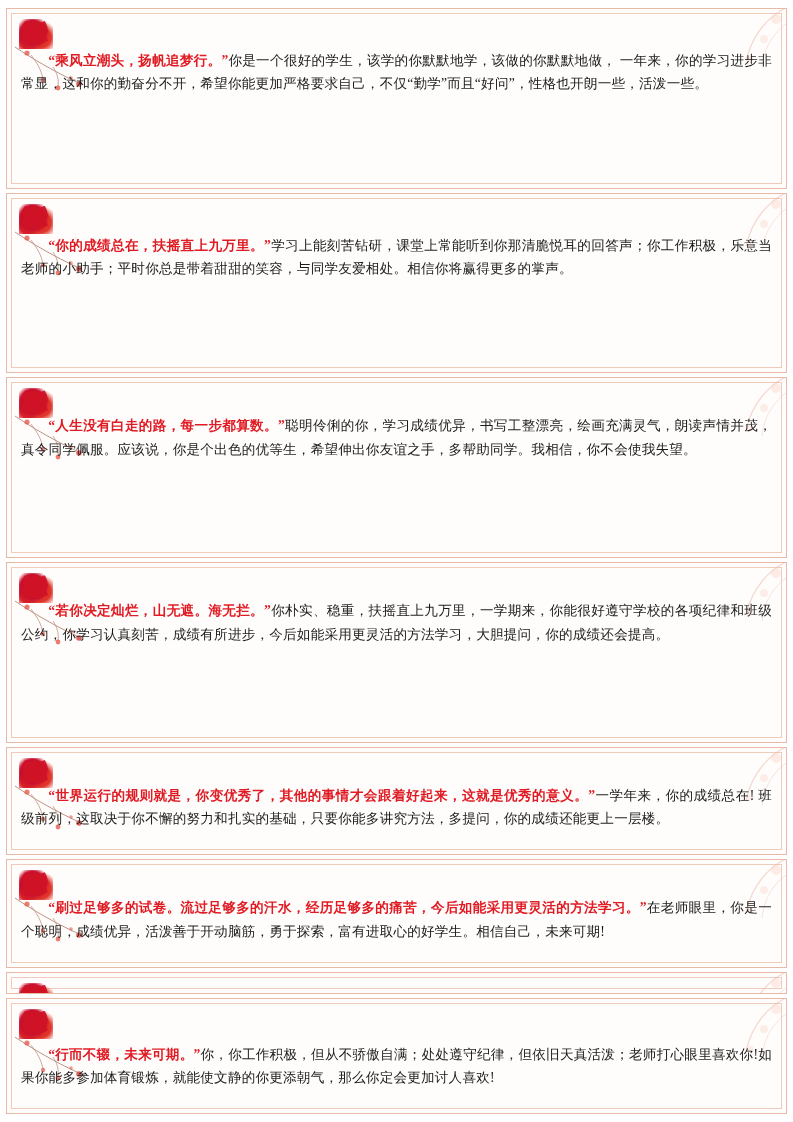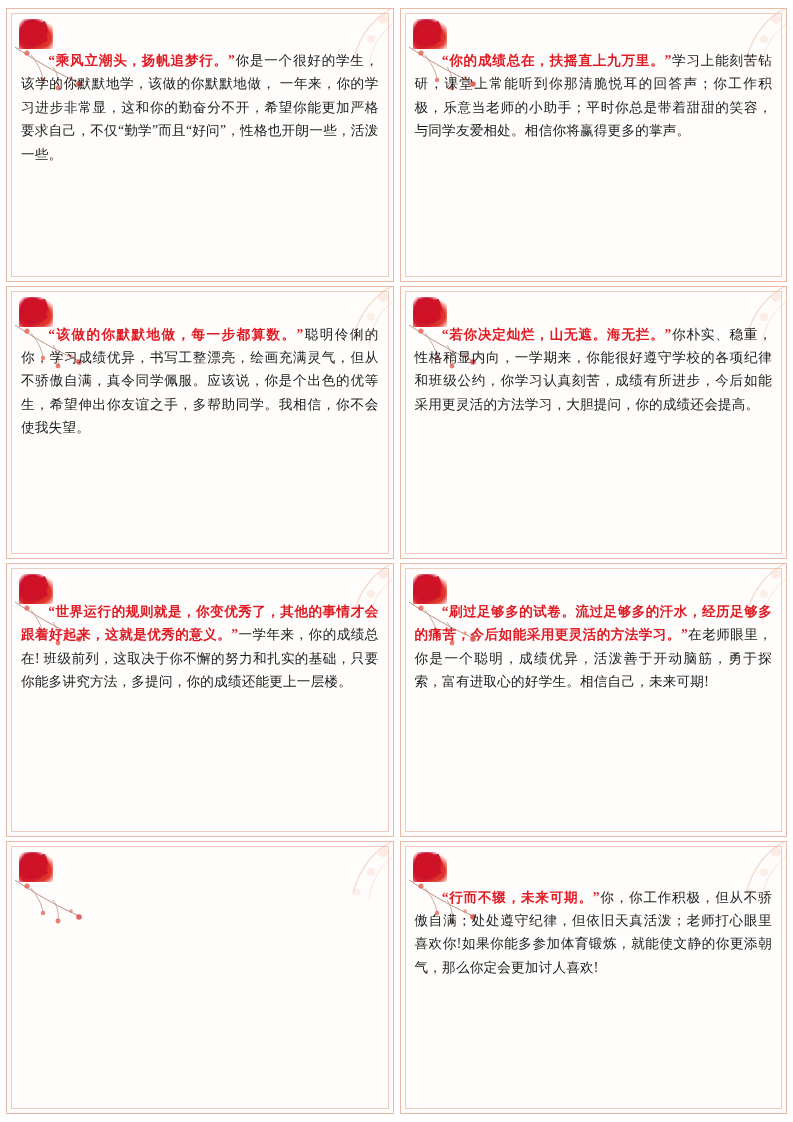--- a/index.html
+++ b/index.html
@@ -12,21 +12,21 @@
     height: 1122px;
     font-family: "Liberation Serif", "DejaVu Serif", serif;
   }
   .page {
     position: relative;
     width: 793px;
     height: 1122px;
     box-sizing: border-box;
     padding: 8px 6px;
     display: grid;
-    grid-template-columns: 1fr 1fr;
+    grid-template-columns: 1fr;
     grid-template-rows: repeat(4, 1fr);
     gap: 4px 6px;
     background: #ffffff;
   }
   .card {
     position: relative;
     box-sizing: border-box;
     background: #fffdfb;
     border: 1px solid #e8b9a6;
     overflow: hidden;
@@ -165,21 +165,21 @@
       <circle cx="58" cy="35" r="1.8" fill="#e0402f" opacity=".6"></circle>
       <circle cx="66" cy="41" r="2.8" fill="#d52b23" opacity=".85"></circle>
     </svg>
     <svg class="floral" viewBox="0 0 120 120">
       <path d="M120 0 C96 10, 80 30, 74 56" stroke="#eab4a4" stroke-width="1.2" fill="none"></path>
       <path d="M118 16 C100 28, 92 44, 90 62" stroke="#f0c6b8" stroke-width="1" fill="none"></path>
       <circle cx="104" cy="14" r="5" fill="#f3b5a6" opacity=".5"></circle>
       <circle cx="92" cy="34" r="4" fill="#f3b5a6" opacity=".45"></circle>
       <circle cx="78" cy="54" r="3.4" fill="#f3b5a6" opacity=".4"></circle>
     </svg>
-    <p class="body"><span class="quote">“该做的你默默地做，每一步都算数。”</span><span>聪明伶俐的你，学习成绩优异，书写工整漂亮，绘画充满灵气，但从不骄傲自满，真令同学佩服。应该说，你是个出色的优等生，希望伸出你友谊之手，多帮助同学。我相信，你不会使我失望。</span></p>
+    <p class="body"><span class="quote">“人生没有白走的路，每一步都算数。”</span><span>聪明伶俐的你，学习成绩优异，书写工整漂亮，绘画充满灵气，朗读声情并茂，真令同学佩服。应该说，你是个出色的优等生，希望伸出你友谊之手，多帮助同学。我相信，你不会使我失望。</span></p>
   </div>
 
   <div class="card card-4">
     <span class="seal"></span>
     <svg class="branch" viewBox="0 0 90 70">
       <path d="M2 4 C20 16, 40 28, 66 40" stroke="#b08070" stroke-width="1" fill="none"></path>
       <path d="M18 12 C24 20, 28 26, 30 36" stroke="#b08070" stroke-width=".8" fill="none"></path>
       <path d="M40 24 C44 30, 46 36, 45 44" stroke="#b08070" stroke-width=".8" fill="none"></path>
       <circle cx="14" cy="10" r="2.6" fill="#e0402f" opacity=".8"></circle>
       <circle cx="30" cy="37" r="2.2" fill="#e0402f" opacity=".75"></circle>
@@ -187,21 +187,21 @@
       <circle cx="58" cy="35" r="1.8" fill="#e0402f" opacity=".6"></circle>
       <circle cx="66" cy="41" r="2.8" fill="#d52b23" opacity=".85"></circle>
     </svg>
     <svg class="floral" viewBox="0 0 120 120">
       <path d="M120 0 C96 10, 80 30, 74 56" stroke="#eab4a4" stroke-width="1.2" fill="none"></path>
       <path d="M118 16 C100 28, 92 44, 90 62" stroke="#f0c6b8" stroke-width="1" fill="none"></path>
       <circle cx="104" cy="14" r="5" fill="#f3b5a6" opacity=".5"></circle>
       <circle cx="92" cy="34" r="4" fill="#f3b5a6" opacity=".45"></circle>
       <circle cx="78" cy="54" r="3.4" fill="#f3b5a6" opacity=".4"></circle>
     </svg>
-    <p class="body"><span class="quote">“若你决定灿烂，山无遮。海无拦。”</span><span>你朴实、稳重，性格稍显内向，一学期来，你能很好遵守学校的各项纪律和班级公约，你学习认真刻苦，成绩有所进步，今后如能采用更灵活的方法学习，大胆提问，你的成绩还会提高。</span></p>
+    <p class="body"><span class="quote">“若你决定灿烂，山无遮。海无拦。”</span><span>你朴实、稳重，扶摇直上九万里，一学期来，你能很好遵守学校的各项纪律和班级公约，你学习认真刻苦，成绩有所进步，今后如能采用更灵活的方法学习，大胆提问，你的成绩还会提高。</span></p>
   </div>
 
   <div class="card card-5">
     <span class="seal"></span>
     <svg class="branch" viewBox="0 0 90 70">
       <path d="M2 4 C20 16, 40 28, 66 40" stroke="#b08070" stroke-width="1" fill="none"></path>
       <path d="M18 12 C24 20, 28 26, 30 36" stroke="#b08070" stroke-width=".8" fill="none"></path>
       <path d="M40 24 C44 30, 46 36, 45 44" stroke="#b08070" stroke-width=".8" fill="none"></path>
       <circle cx="14" cy="10" r="2.6" fill="#e0402f" opacity=".8"></circle>
       <circle cx="30" cy="37" r="2.2" fill="#e0402f" opacity=".75"></circle>

